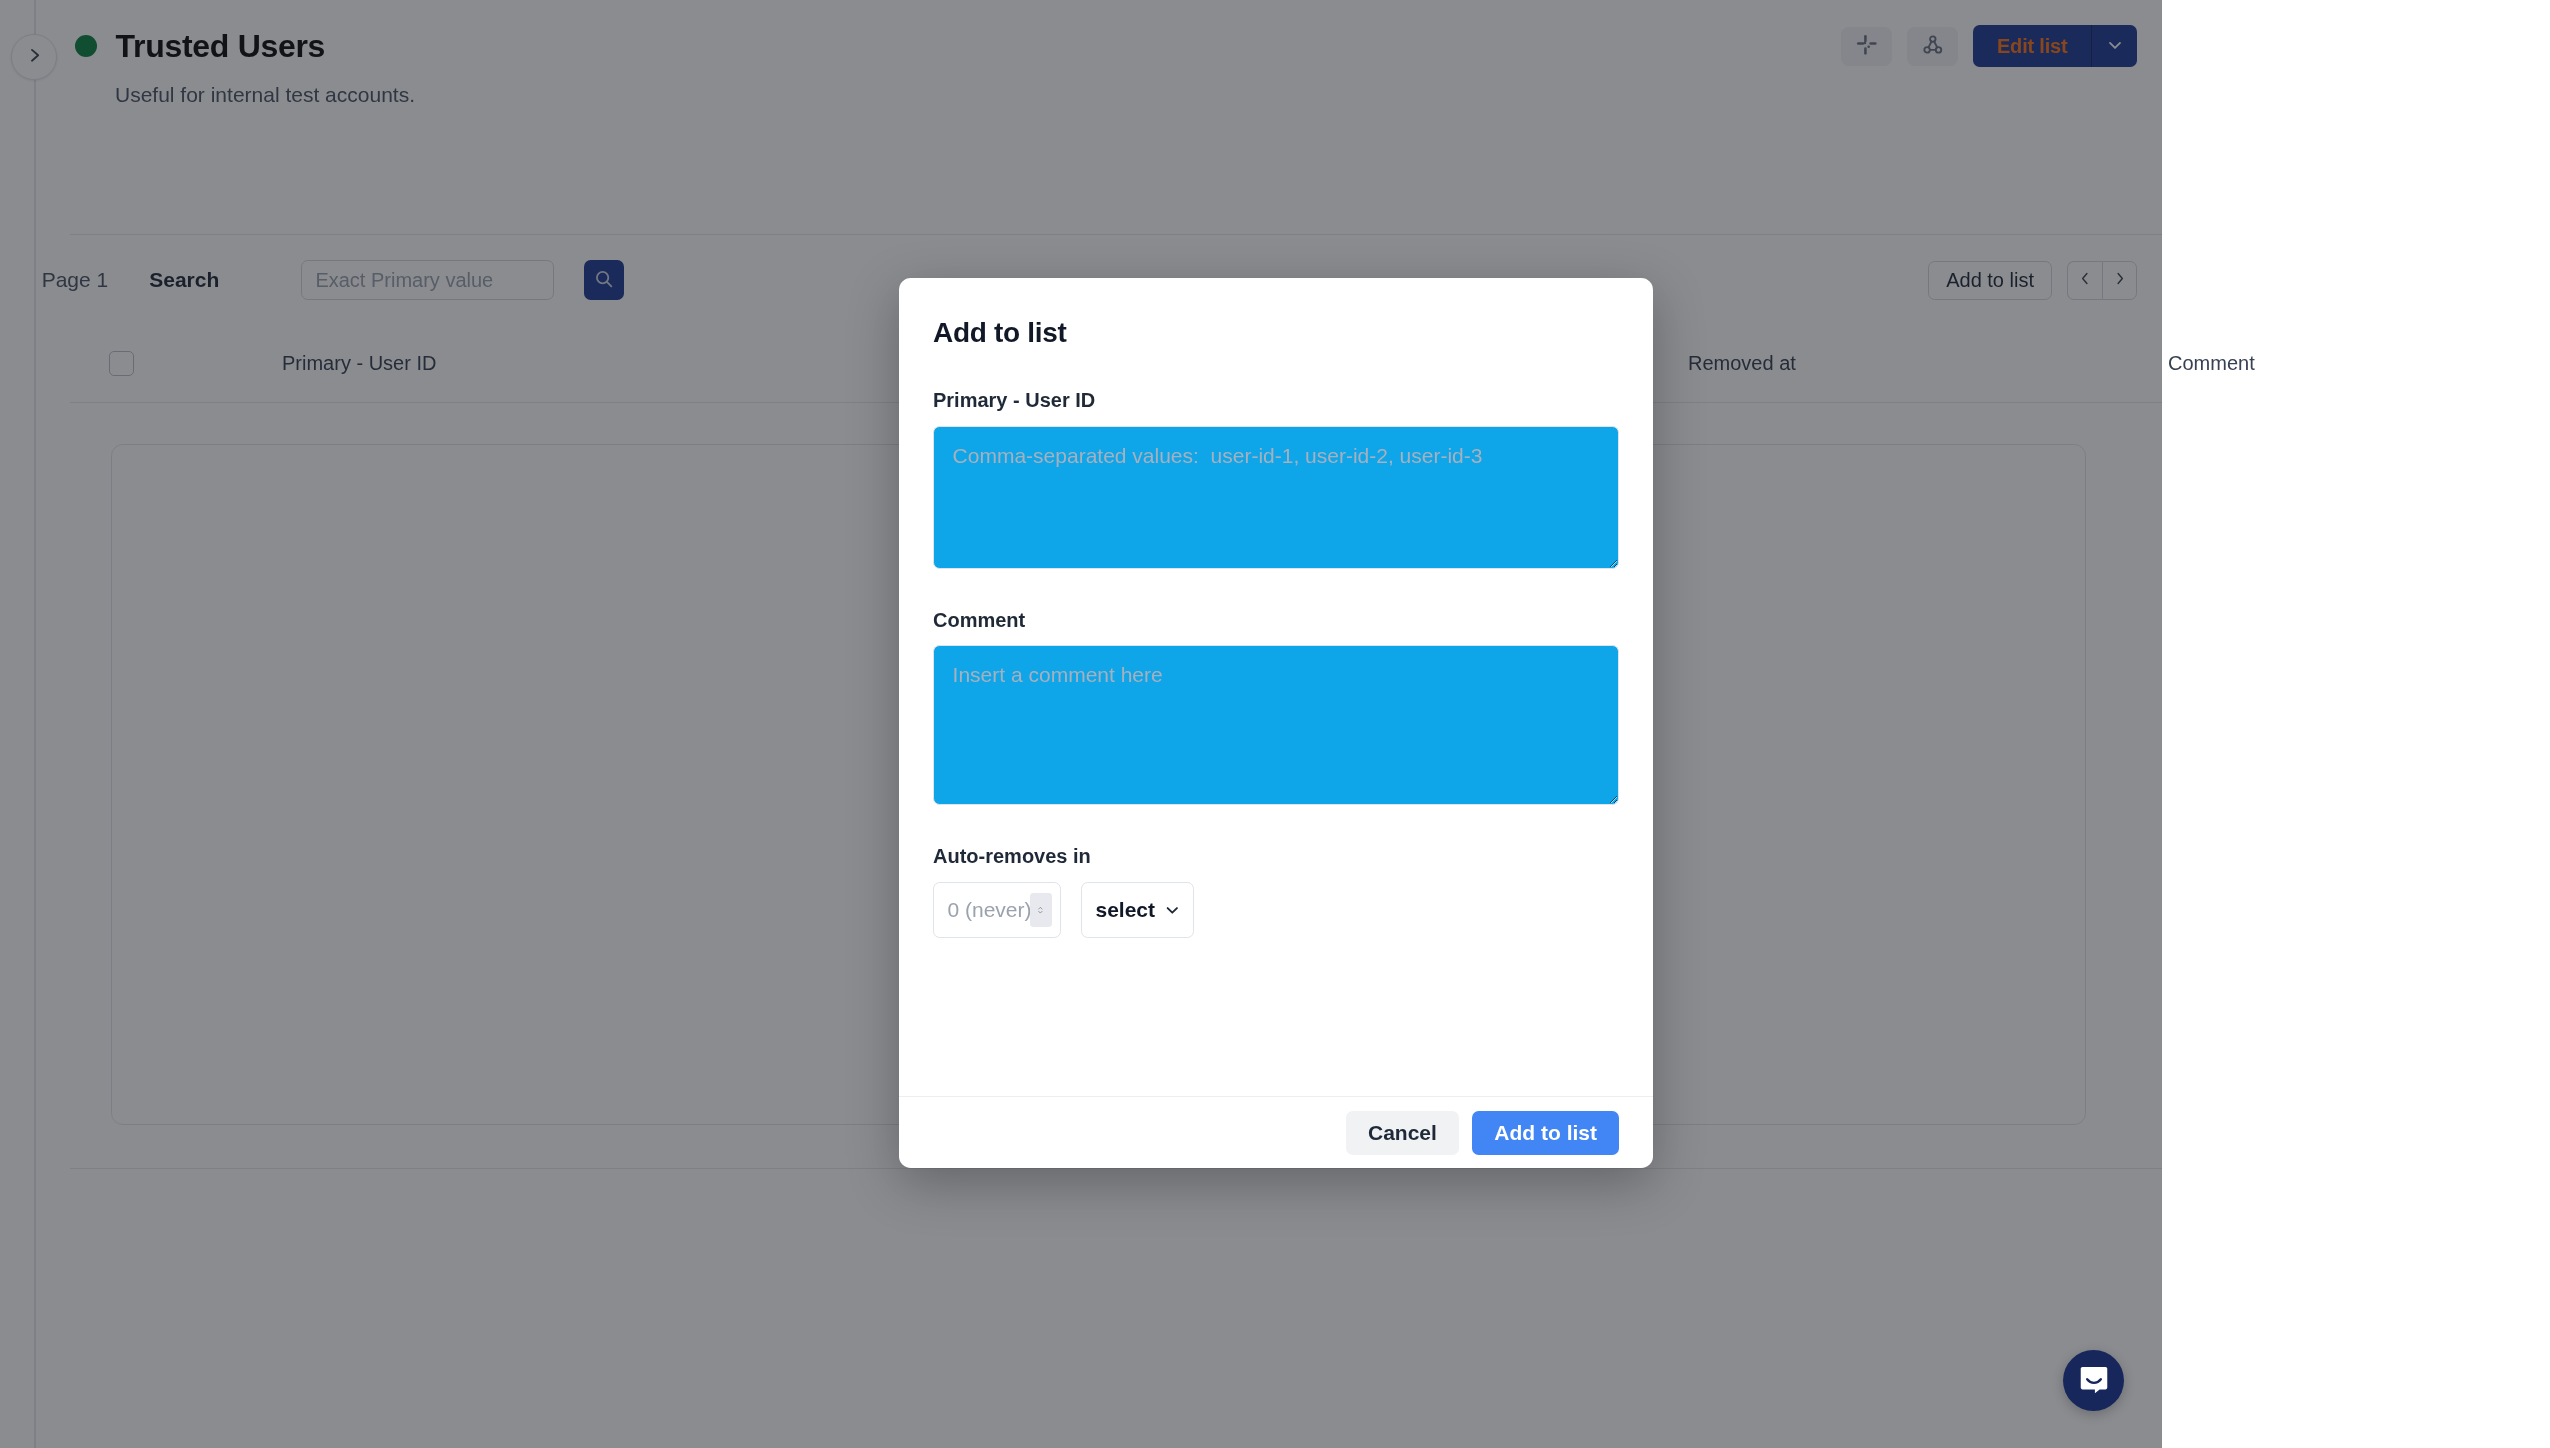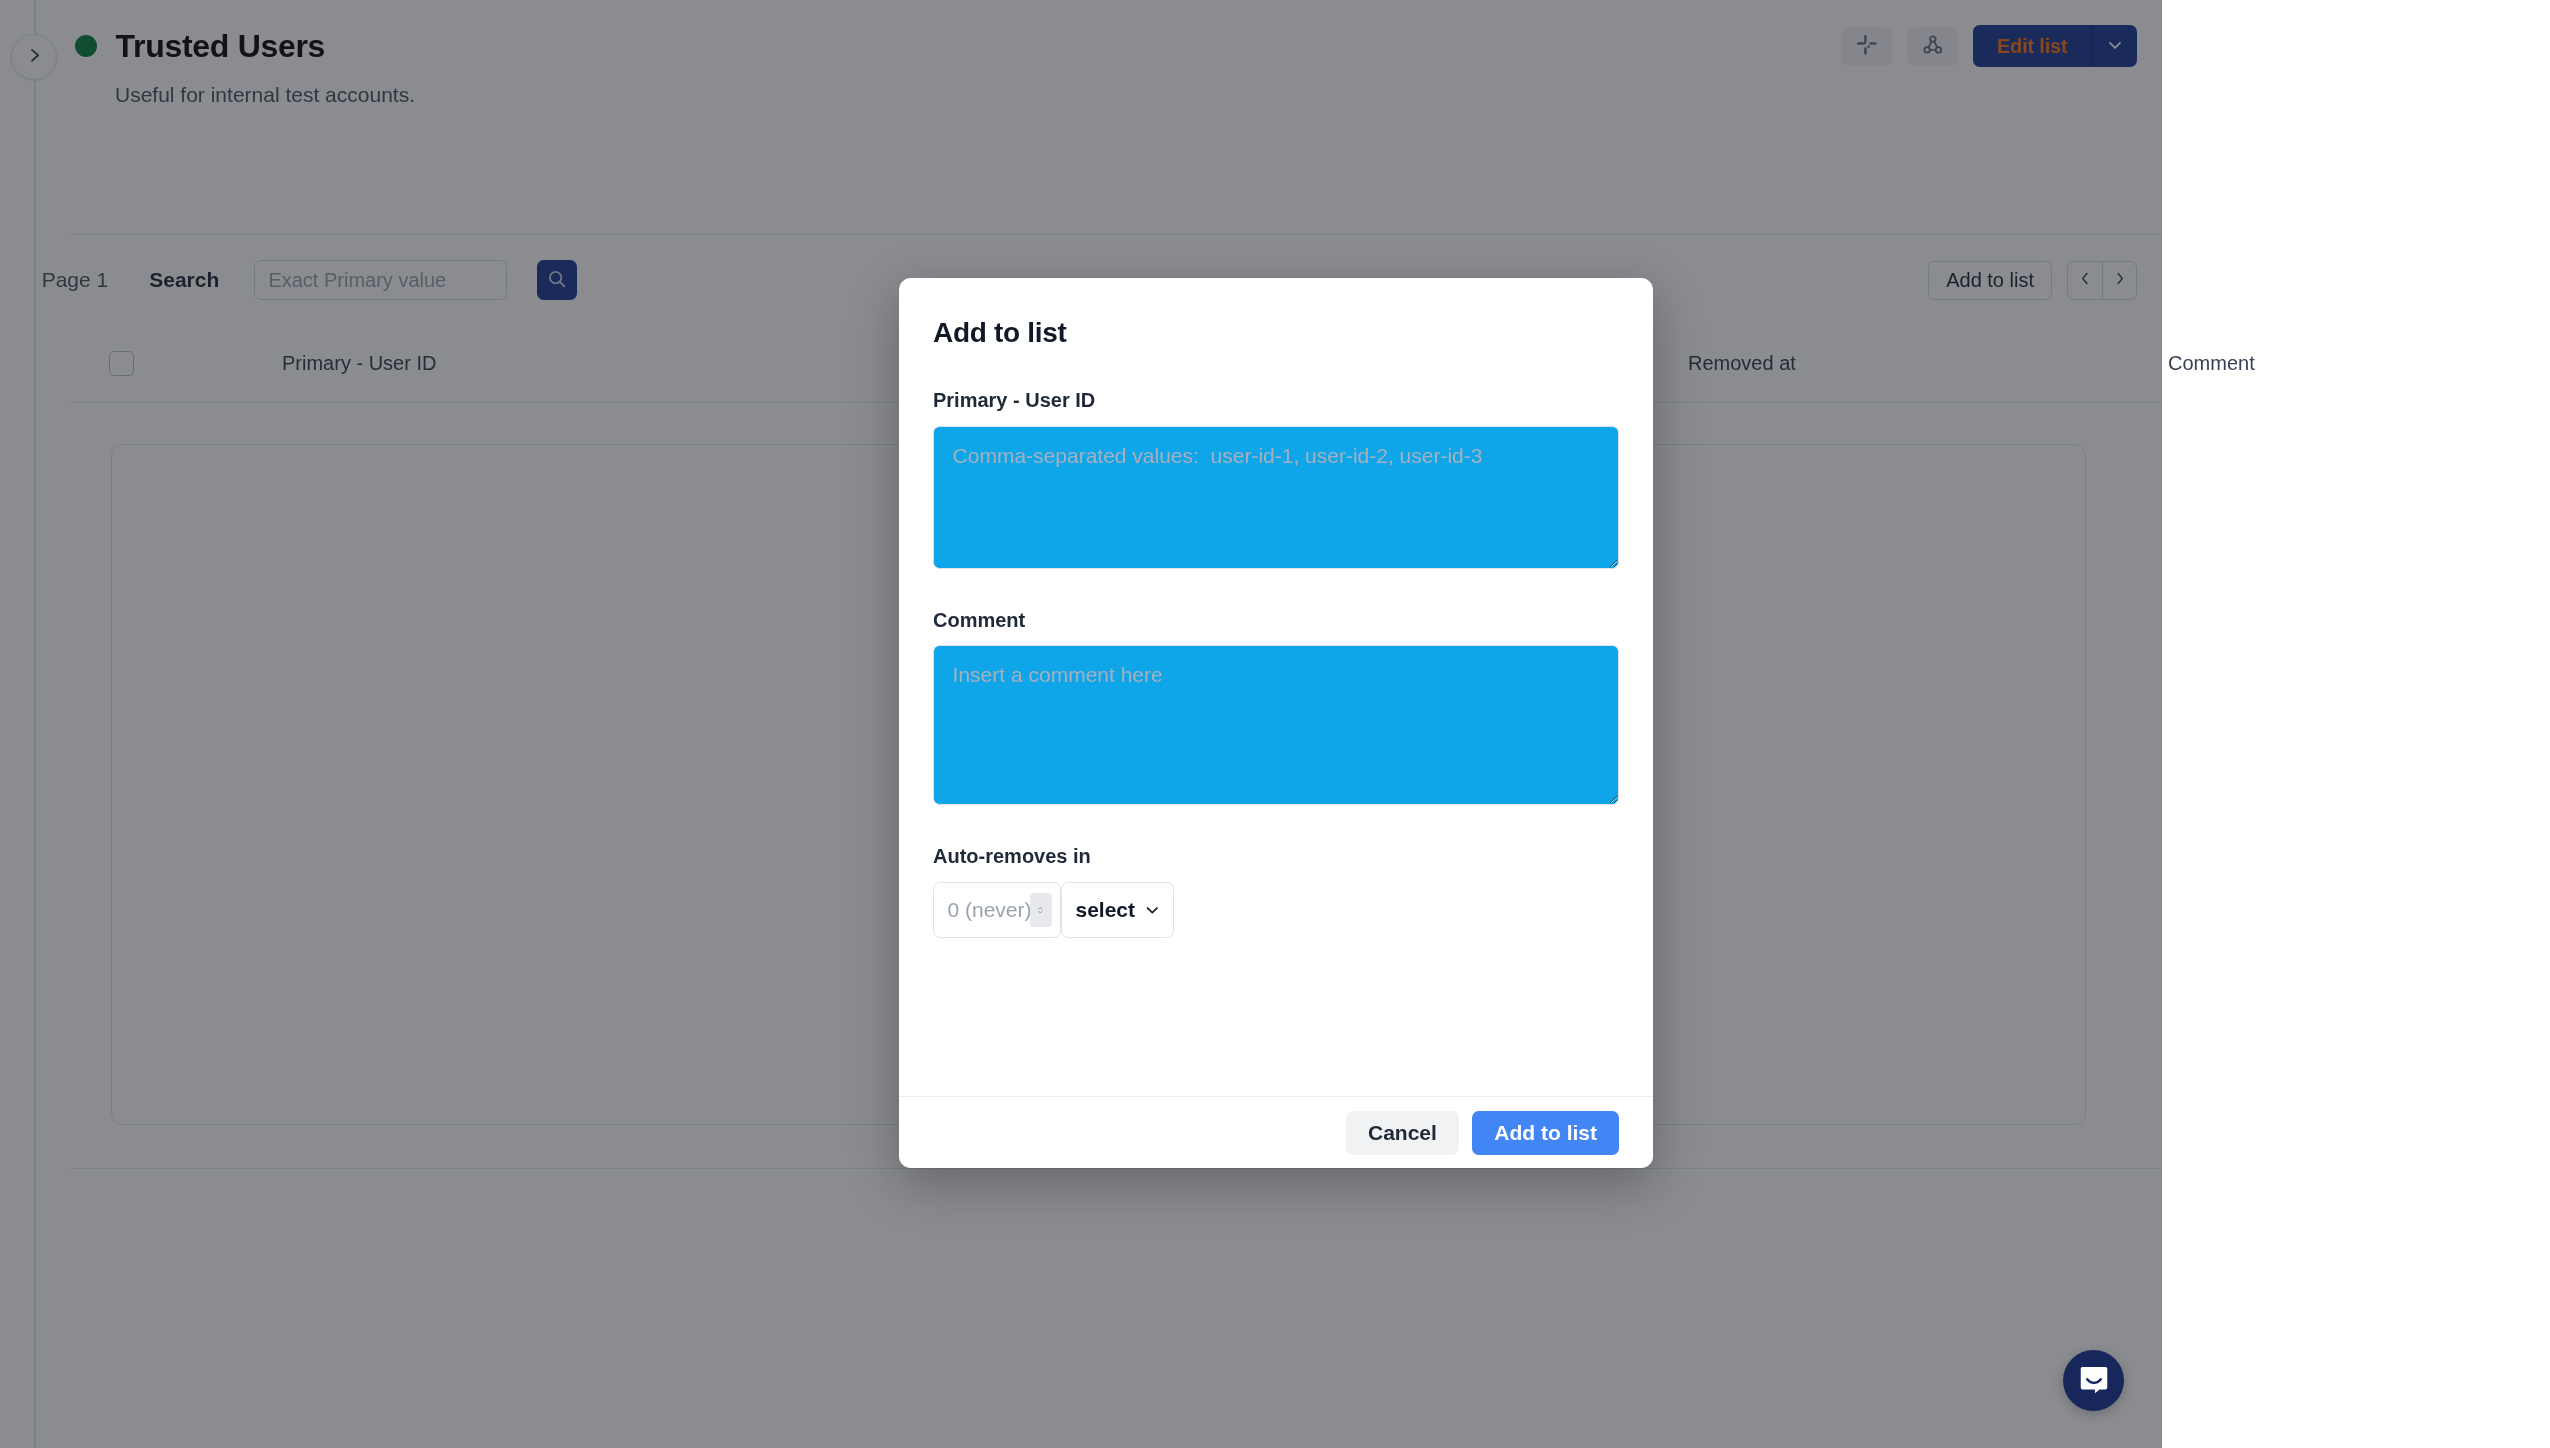--- a/index.html
+++ b/index.html
@@ -106,20 +106,21 @@
     display: flex; align-items: center;
   }
   .toolbar-left { display: flex; align-items: center; gap: 16px; padding-left: 6.7px; }
   .page-indicator { font-size: 21px; color: #4b5563; margin-right: 25px; }
   .search-label { font-size: 21px; color: #1f2937; font-weight: 700; margin-right: 18.6px; }
   .search-input {
     width: 253px; height: 40px; border-radius: 6.7px;
     border: 1.3px solid #d3d7de; background: #ffffff;
     padding: 0 13.5px; font-family: inherit; font-size: 20px; color: #111827;
     outline: none;
+    margin-left: 47px;
   }
   .search-input::placeholder { color: #9aa2ae; }
   .search-btn {
     margin-left: 14.3px; width: 40px; height: 40px; border-radius: 6.7px;
     background: #1f3a93; border: none;
     display: flex; align-items: center; justify-content: center; cursor: pointer;
   }
   .search-btn svg { width: 22px; height: 22px; }
   .toolbar-right {
     margin-left: auto; display: flex; align-items: center; gap: 15px;
@@ -197,21 +198,21 @@
   .ta {
     width: 100%; border: 1.3px solid #dfe3ea; border-radius: 6.7px;
     background: #0ea5e9; font-family: inherit; font-size: 21px;
     color: #111827; padding: 17px 18.6px; outline: none;
     resize: both; display: block;
   }
   .ta::placeholder { color: #a8b0bd; }
   .ta-primary { height: 143px; }
   .ta-comment { height: 160px; }
 
-  .inline-row { display: flex; align-items: center; }
+  .inline-row { display: flex; align-items: center; gap: 20px; }
   .num-wrap {
     position: relative; width: 128px; height: 56px;
     border: 1.3px solid #dfe3ea; border-radius: 6.7px; background: #ffffff;
     display: flex; align-items: center;
   }
   .num-input {
     border: none; outline: none; background: transparent;
     font-family: inherit; font-size: 21px; color: #111827;
     padding: 0 13.5px; width: 100%; height: 100%;
   }

